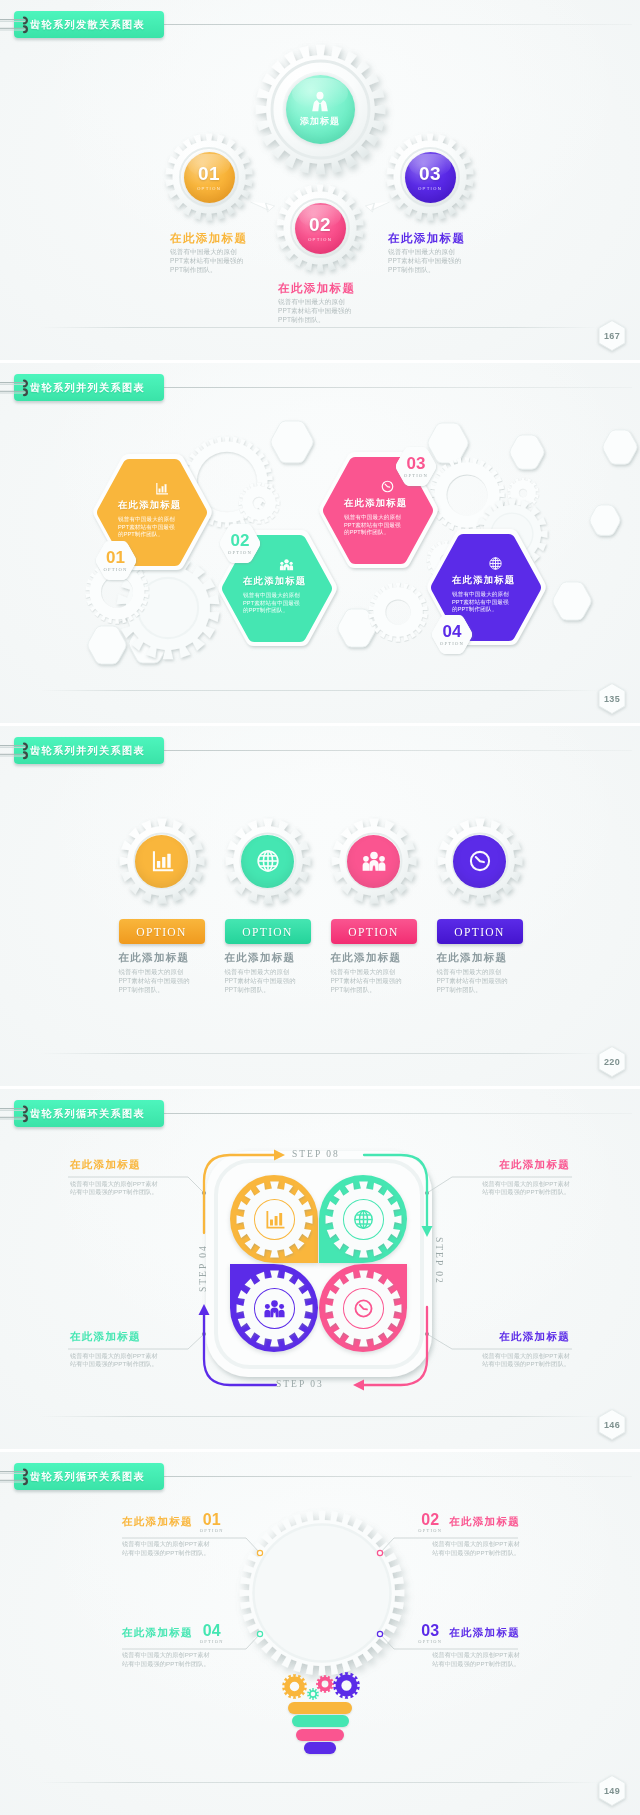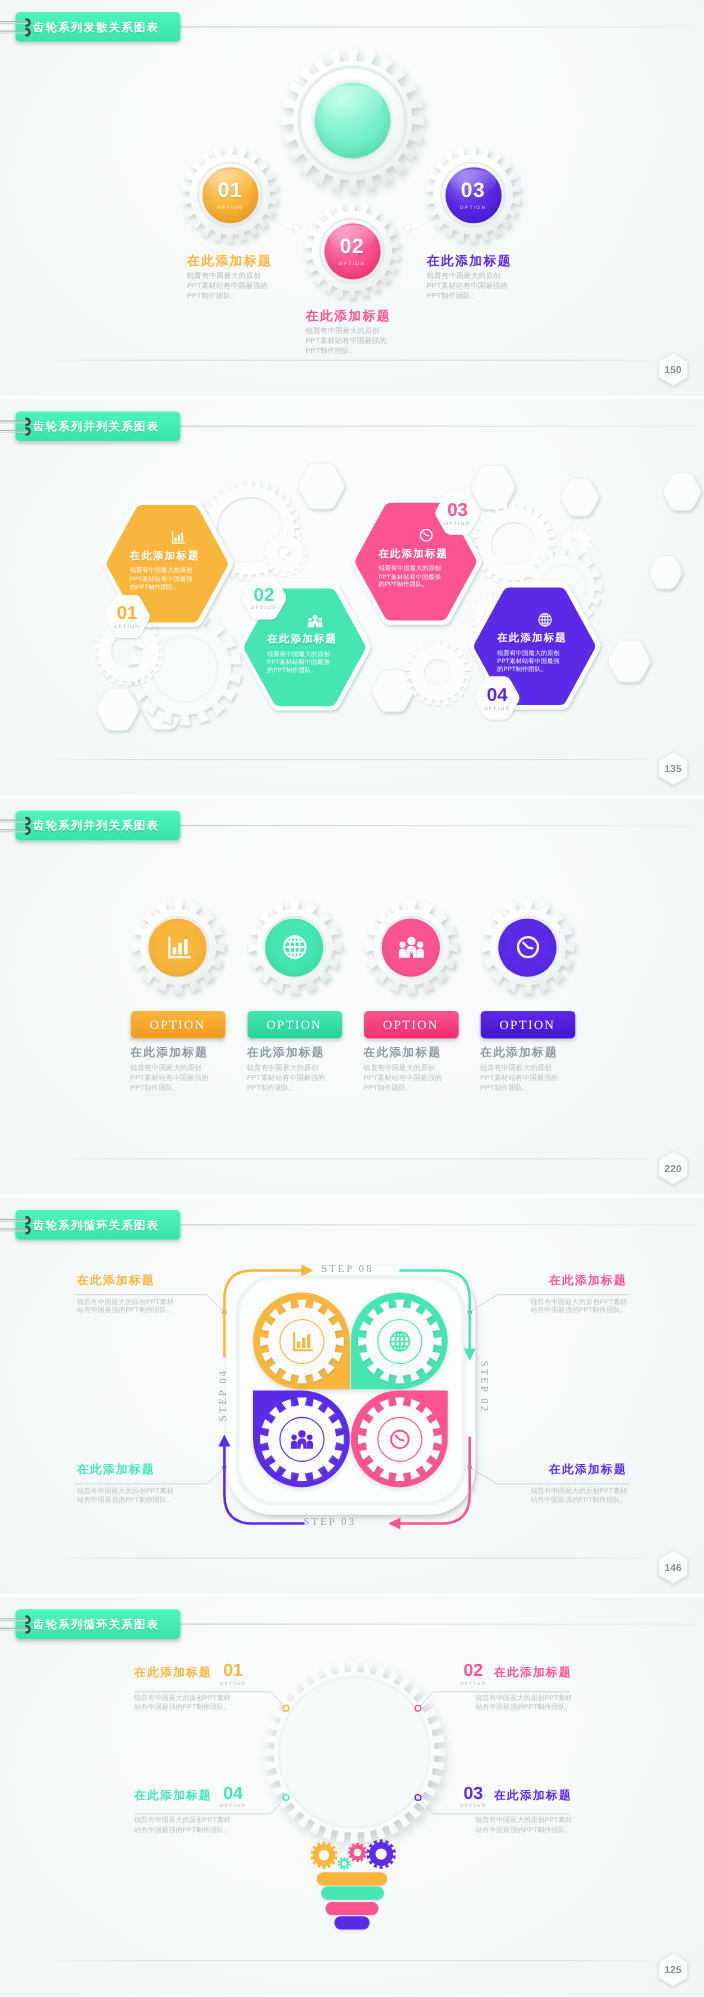--- a/index.html
+++ b/index.html
@@ -172,33 +172,40 @@
           <path d="M8 1.6 a2.9 2.9 0 1 1 0 5.8" fill="none" stroke="#3d4a46" stroke-width="2.2" stroke-linecap="round"></path>
           <path d="M8 10.3 a2.9 2.9 0 1 1 0 5.8" fill="none" stroke="#3d4a46" stroke-width="2.2" stroke-linecap="round"></path>
         </svg>
         <span class="banner-title">齿轮系列发散关系图表</span>
       </div>
       <div class="hline"></div>
       <div class="botline"></div>
       <svg class="pagehex" viewBox="0 0 30 33">
         <path d="M15 1.6 L28 9.1 V24.1 L15 31.6 L2 24.1 V9.1 Z" fill="#fbfdfd" stroke="#e6ecec" stroke-width="1"></path>
       </svg>
-      <div class="pagenum">150</div>
+      <div class="pagenum">167</div>
 <svg class="arrow" style="left:249px;top:196px;width:27px;height:18px" viewBox="0 0 27 18">
         <path d="M1.5 6.0 L19.5 14.2 L16.6 7.2 L25.5 10.0 L18.5 16.0 L16.6 7.2" fill="#ffffff" stroke="#e0e8e8" stroke-width="0.6" stroke-linejoin="round"></path>
       </svg>
 <svg class="arrow" style="left:364px;top:196px;width:27px;height:18px;transform:scaleX(-1)" viewBox="0 0 27 18">
         <path d="M1.5 6.0 L19.5 14.2 L16.6 7.2 L25.5 10.0 L18.5 16.0 L16.6 7.2" fill="#ffffff" stroke="#e0e8e8" stroke-width="0.6" stroke-linejoin="round"></path>
       </svg>
 <svg class="g" style="left:254.5px;top:43.5px;width:131.0px;height:131.0px;z-index:3" viewBox="0 0 100 100">
         <use href="#gp24" fill="url(#wg)" filter="url(#sh1)"></use>
         <circle cx="50" cy="50" r="37" fill="none" stroke="#e6ecec" stroke-width="2.2"></circle>
         <circle cx="50" cy="50" r="29" fill="#f4f8f8"></circle>
       </svg>
 <div class="disc" style="left:285.5px;top:74.5px;width:69px;height:69px;background:radial-gradient(circle at 36% 24%, #b9fde6 0%, #7DF2CE 46%, #4FE4B4 100%)"></div>
+<div class="discnum" style="left:285.5px;top:74.5px;width:69px;height:69px">
+        <svg class="ctr-ico" viewBox="0 0 24 24">
+          <ellipse cx="12" cy="5.6" rx="3.5" ry="3.9"></ellipse>
+          <path d="M8.9 10.1 C7.2 10.8 5.9 12.2 5.5 14.2 L4.2 21.2 H10.3 L11.0 14.6 L12 12.9 L13.0 14.6 L13.7 21.2 H19.8 L18.5 14.2 C18.1 12.2 16.8 10.8 15.1 10.1 L12 14.0 Z"></path>
+        </svg>
+        <span class="ctr-lab">添加标题</span>
+      </div>
 <svg class="g" style="left:165.0px;top:133.0px;width:88.0px;height:88.0px;z-index:3" viewBox="0 0 100 100">
         <use href="#gp22" fill="url(#wg)" filter="url(#sh1)"></use>
         <circle cx="50" cy="50" r="33" fill="none" stroke="#e7eded" stroke-width="2.2"></circle>
       </svg>
 <div class="disc" style="left:183.5px;top:151.5px;width:51.0px;height:51.0px;background:radial-gradient(circle at 36% 24%, #fbcf80 0%, #F9B63C 45%, #F09A1E 100%)"></div>
 <div class="discnum" style="left:183.5px;top:151.5px;width:51.0px;height:51.0px">
         <span class="dn">01</span>
         <span class="do">OPTION</span>
       </div>
 <svg class="g" style="left:276.0px;top:184.0px;width:88.0px;height:88.0px;z-index:3" viewBox="0 0 100 100">
@@ -717,21 +724,21 @@
           <path d="M8 1.6 a2.9 2.9 0 1 1 0 5.8" fill="none" stroke="#3d4a46" stroke-width="2.2" stroke-linecap="round"></path>
           <path d="M8 10.3 a2.9 2.9 0 1 1 0 5.8" fill="none" stroke="#3d4a46" stroke-width="2.2" stroke-linecap="round"></path>
         </svg>
         <span class="banner-title">齿轮系列循环关系图表</span>
       </div>
       <div class="hline"></div>
       <div class="botline"></div>
       <svg class="pagehex" viewBox="0 0 30 33">
         <path d="M15 1.6 L28 9.1 V24.1 L15 31.6 L2 24.1 V9.1 Z" fill="#fbfdfd" stroke="#e6ecec" stroke-width="1"></path>
       </svg>
-      <div class="pagenum">125</div>
+      <div class="pagenum">149</div>
 <svg class="bsvg" style="left:239.0px;top:58.0px;width:166.0px;height:166.0px;z-index:3" viewBox="0 0 100 100">
         <path d="M48.34 6.03L47.97 0.44L52.03 0.44L51.66 6.03L55.24 6.31L55.75 0.73L59.75 1.37L58.52 6.83L62.01 7.67L63.39 2.24L67.24 3.49L65.16 8.70L68.48 10.07L70.69 4.92L74.30 6.76L71.44 11.58L74.50 13.45L77.49 8.72L80.77 11.10L77.19 15.40L79.92 17.74L83.61 13.52L86.48 16.39L82.26 20.08L84.60 22.81L88.90 19.23L91.28 22.51L86.55 25.50L88.42 28.56L93.24 25.70L95.08 29.31L89.93 31.52L91.30 34.84L96.51 32.76L97.76 36.61L92.33 37.99L93.17 41.48L98.63 40.25L99.27 44.25L93.69 44.76L93.97 48.34L99.56 47.97L99.56 52.03L93.97 51.66L93.69 55.24L99.27 55.75L98.63 59.75L93.17 58.52L92.33 62.01L97.76 63.39L96.51 67.24L91.30 65.16L89.93 68.48L95.08 70.69L93.24 74.30L88.42 71.44L86.55 74.50L91.28 77.49L88.90 80.77L84.60 77.19L82.26 79.92L86.48 83.61L83.61 86.48L79.92 82.26L77.19 84.60L80.77 88.90L77.49 91.28L74.50 86.55L71.44 88.42L74.30 93.24L70.69 95.08L68.48 89.93L65.16 91.30L67.24 96.51L63.39 97.76L62.01 92.33L58.52 93.17L59.75 98.63L55.75 99.27L55.24 93.69L51.66 93.97L52.03 99.56L47.97 99.56L48.34 93.97L44.76 93.69L44.25 99.27L40.25 98.63L41.48 93.17L37.99 92.33L36.61 97.76L32.76 96.51L34.84 91.30L31.52 89.93L29.31 95.08L25.70 93.24L28.56 88.42L25.50 86.55L22.51 91.28L19.23 88.90L22.81 84.60L20.08 82.26L16.39 86.48L13.52 83.61L17.74 79.92L15.40 77.19L11.10 80.77L8.72 77.49L13.45 74.50L11.58 71.44L6.76 74.30L4.92 70.69L10.07 68.48L8.70 65.16L3.49 67.24L2.24 63.39L7.67 62.01L6.83 58.52L1.37 59.75L0.73 55.75L6.31 55.24L6.03 51.66L0.44 52.03L0.44 47.97L6.03 48.34L6.31 44.76L0.73 44.25L1.37 40.25L6.83 41.48L7.67 37.99L2.24 36.61L3.49 32.76L8.70 34.84L10.07 31.52L4.92 29.31L6.76 25.70L11.58 28.56L13.45 25.50L8.72 22.51L11.10 19.23L15.40 22.81L17.74 20.08L13.52 16.39L16.39 13.52L20.08 17.74L22.81 15.40L19.23 11.10L22.51 8.72L25.50 13.45L28.56 11.58L25.70 6.76L29.31 4.92L31.52 10.07L34.84 8.70L32.76 3.49L36.61 2.24L37.99 7.67L41.48 6.83L40.25 1.37L44.25 0.73L44.76 6.31Z" fill="#fafcfc" filter="url(#sh1)"></path>
         <circle cx="50" cy="50" r="42" fill="#eef3f3"></circle>
         <circle cx="50" cy="50" r="40.5" fill="#f6f9f9"></circle>
       </svg>
 <svg class="bsvg" style="left:282.0px;top:221.5px;width:25.0px;height:25.0px;z-index:4" viewBox="0 0 100 100">
         <path d="M46.19 9.68L43.56 0.82L56.44 0.82L53.81 9.68L64.06 12.02L65.54 2.90L77.14 8.48L70.93 15.33L79.15 21.88L84.44 14.30L92.46 24.37L83.90 27.84L88.46 37.31L96.51 32.78L99.38 45.33L90.16 44.74L90.16 55.26L99.38 54.67L96.51 67.22L88.46 62.69L83.90 72.16L92.46 75.63L84.44 85.70L79.15 78.12L70.93 84.67L77.14 91.52L65.54 97.10L64.06 87.98L53.81 90.32L56.44 99.18L43.56 99.18L46.19 90.32L35.94 87.98L34.46 97.10L22.86 91.52L29.07 84.67L20.85 78.12L15.56 85.70L7.54 75.63L16.10 72.16L11.54 62.69L3.49 67.22L0.62 54.67L9.84 55.26L9.84 44.74L0.62 45.33L3.49 32.78L11.54 37.31L16.10 27.84L7.54 24.37L15.56 14.30L20.85 21.88L29.07 15.33L22.86 8.48L34.46 2.90L35.94 12.02ZM31.00 50.00 A19.00 19.00 0 1 0 69.00 50.00 A19.00 19.00 0 1 0 31.00 50.00 Z" fill="#F9B63C" fill-rule="evenodd"></path>
       </svg>
 <svg class="bsvg" style="left:306.5px;top:236.0px;width:12.0px;height:12.0px;z-index:4" viewBox="0 0 100 100">
         <path d="M45.21 16.34L41.47 1.14L58.53 1.14L54.79 16.34L65.91 19.95L71.82 5.46L85.62 15.48L73.66 25.58L80.53 35.04L93.83 26.79L99.11 43.01L83.49 44.15L83.49 55.85L99.11 56.99L93.83 73.21L80.53 64.96L73.66 74.42L85.62 84.52L71.82 94.54L65.91 80.05L54.79 83.66L58.53 98.86L41.47 98.86L45.21 83.66L34.09 80.05L28.18 94.54L14.38 84.52L26.34 74.42L19.47 64.96L6.17 73.21L0.89 56.99L16.51 55.85L16.51 44.15L0.89 43.01L6.17 26.79L19.47 35.04L26.34 25.58L14.38 15.48L28.18 5.46L34.09 19.95ZM31.00 50.00 A19.00 19.00 0 1 0 69.00 50.00 A19.00 19.00 0 1 0 31.00 50.00 Z" fill="#45E6B2" fill-rule="evenodd"></path>

